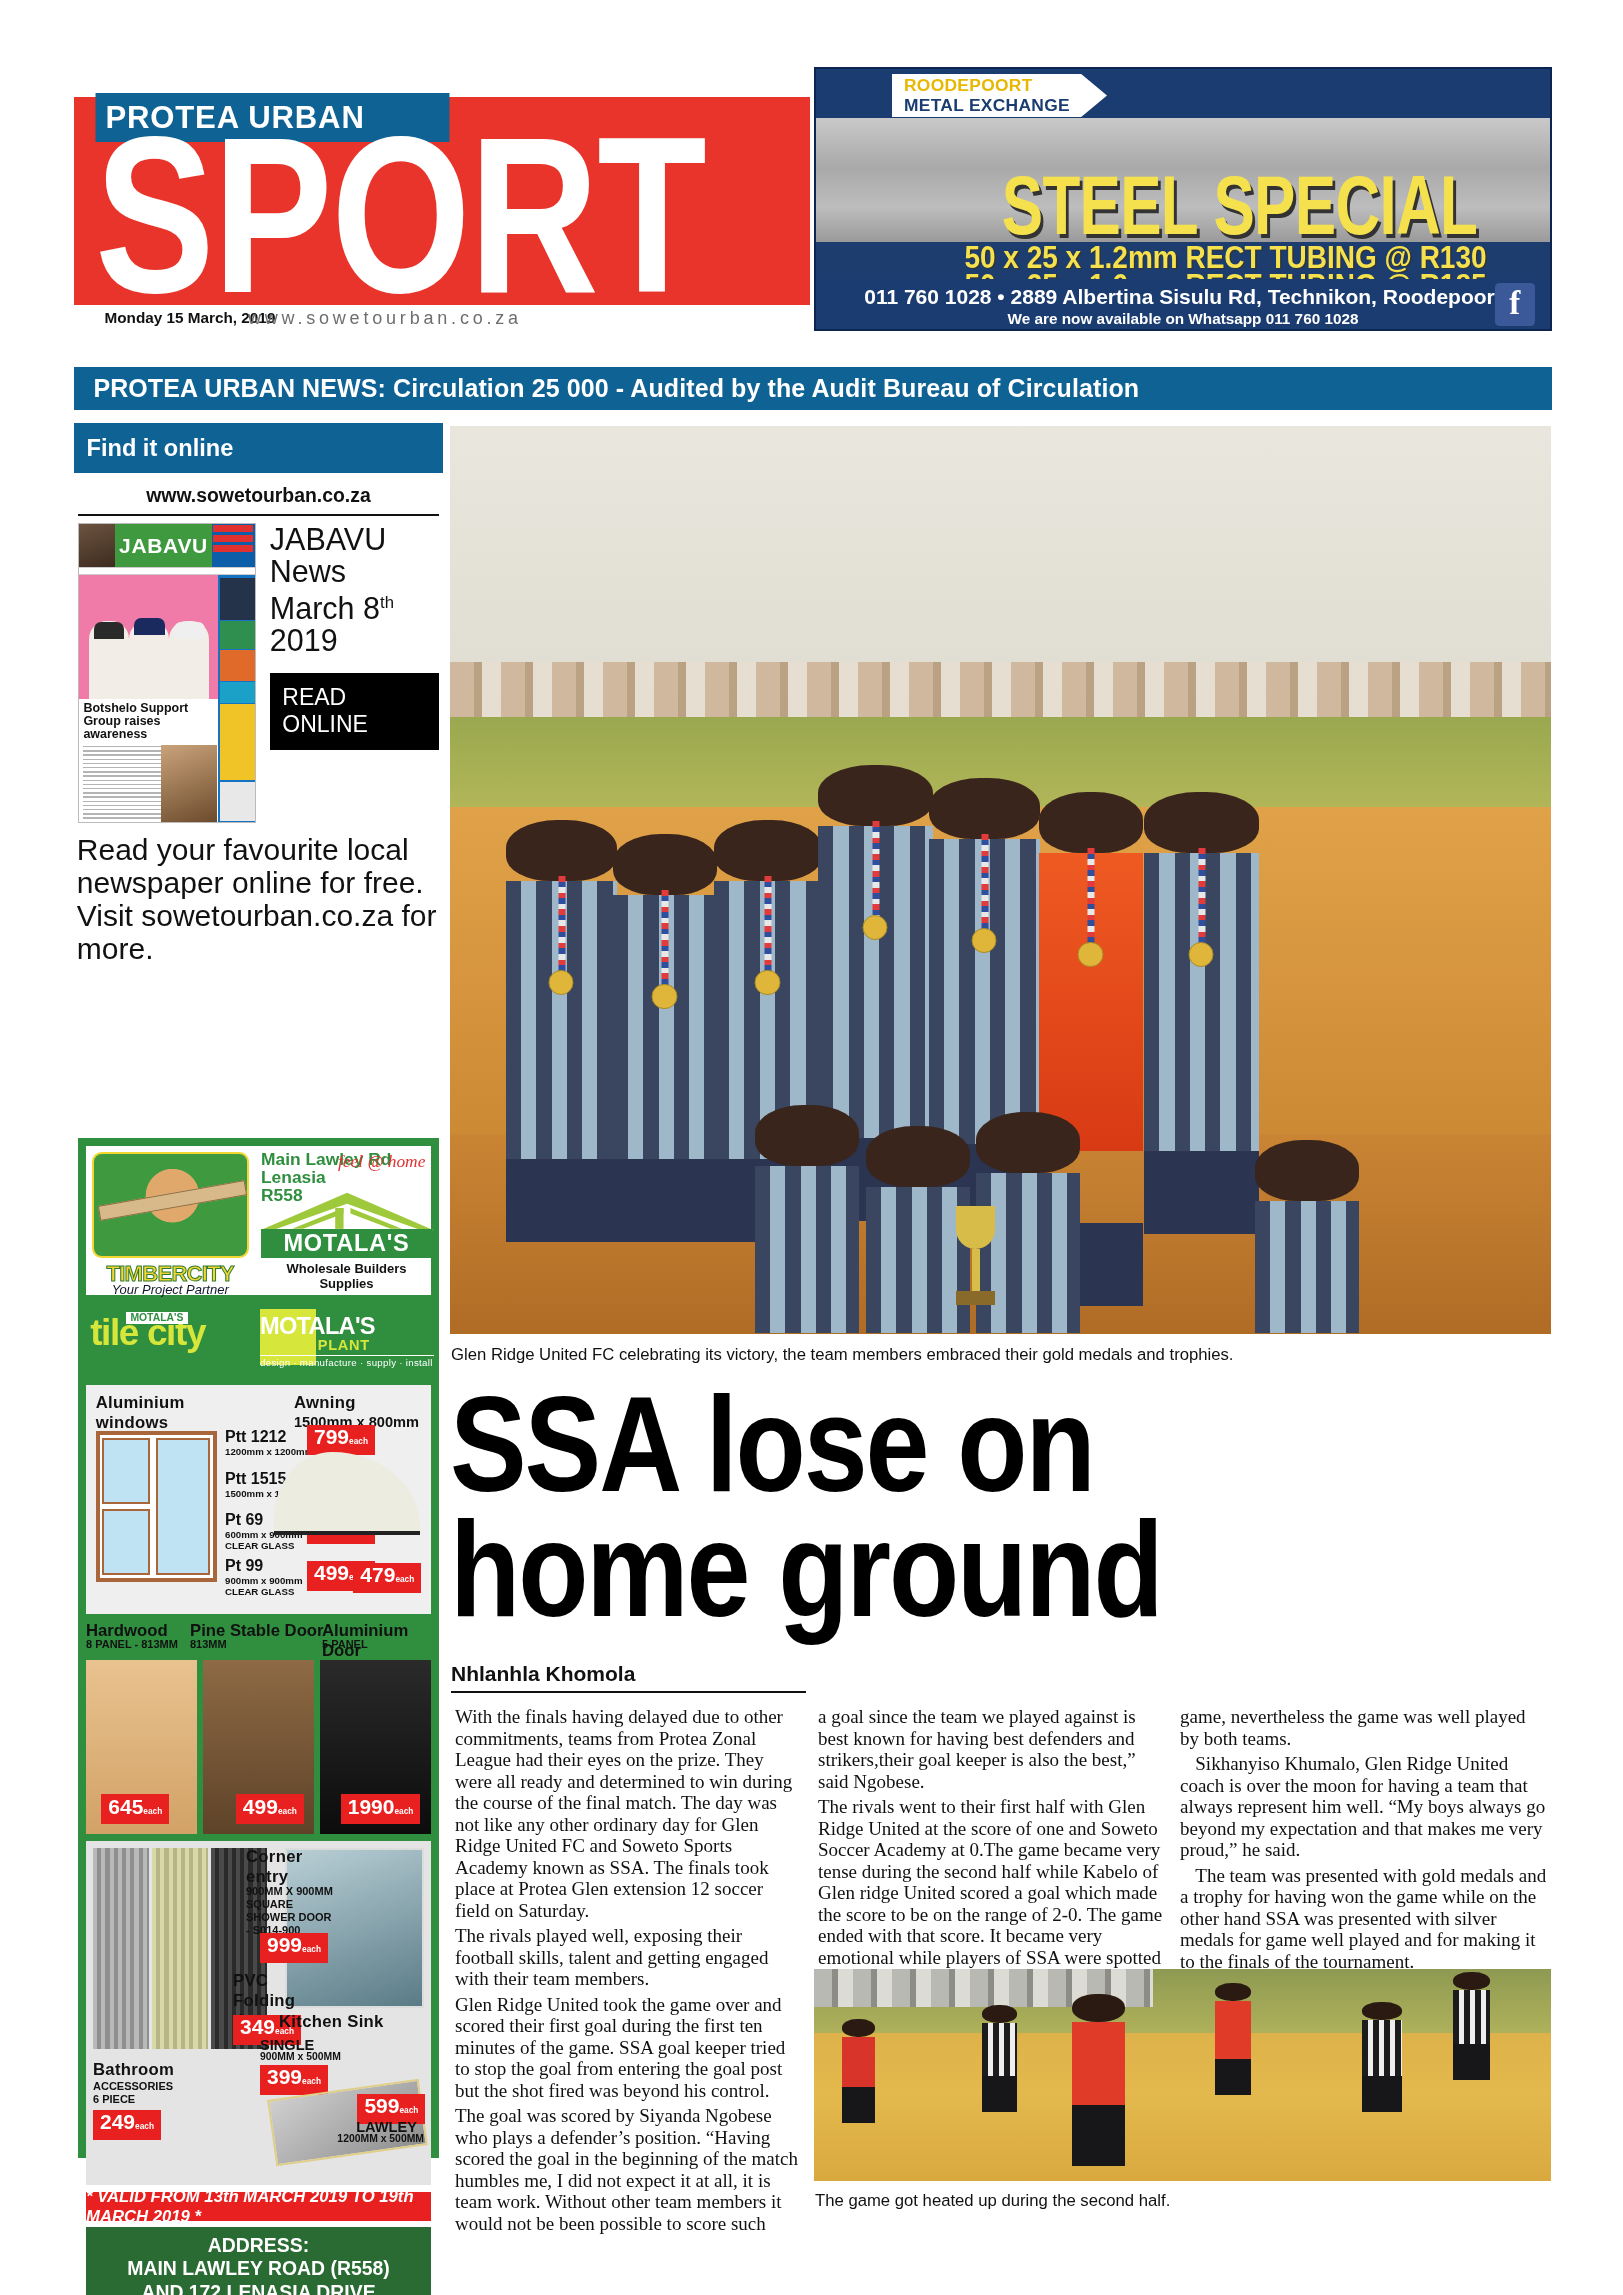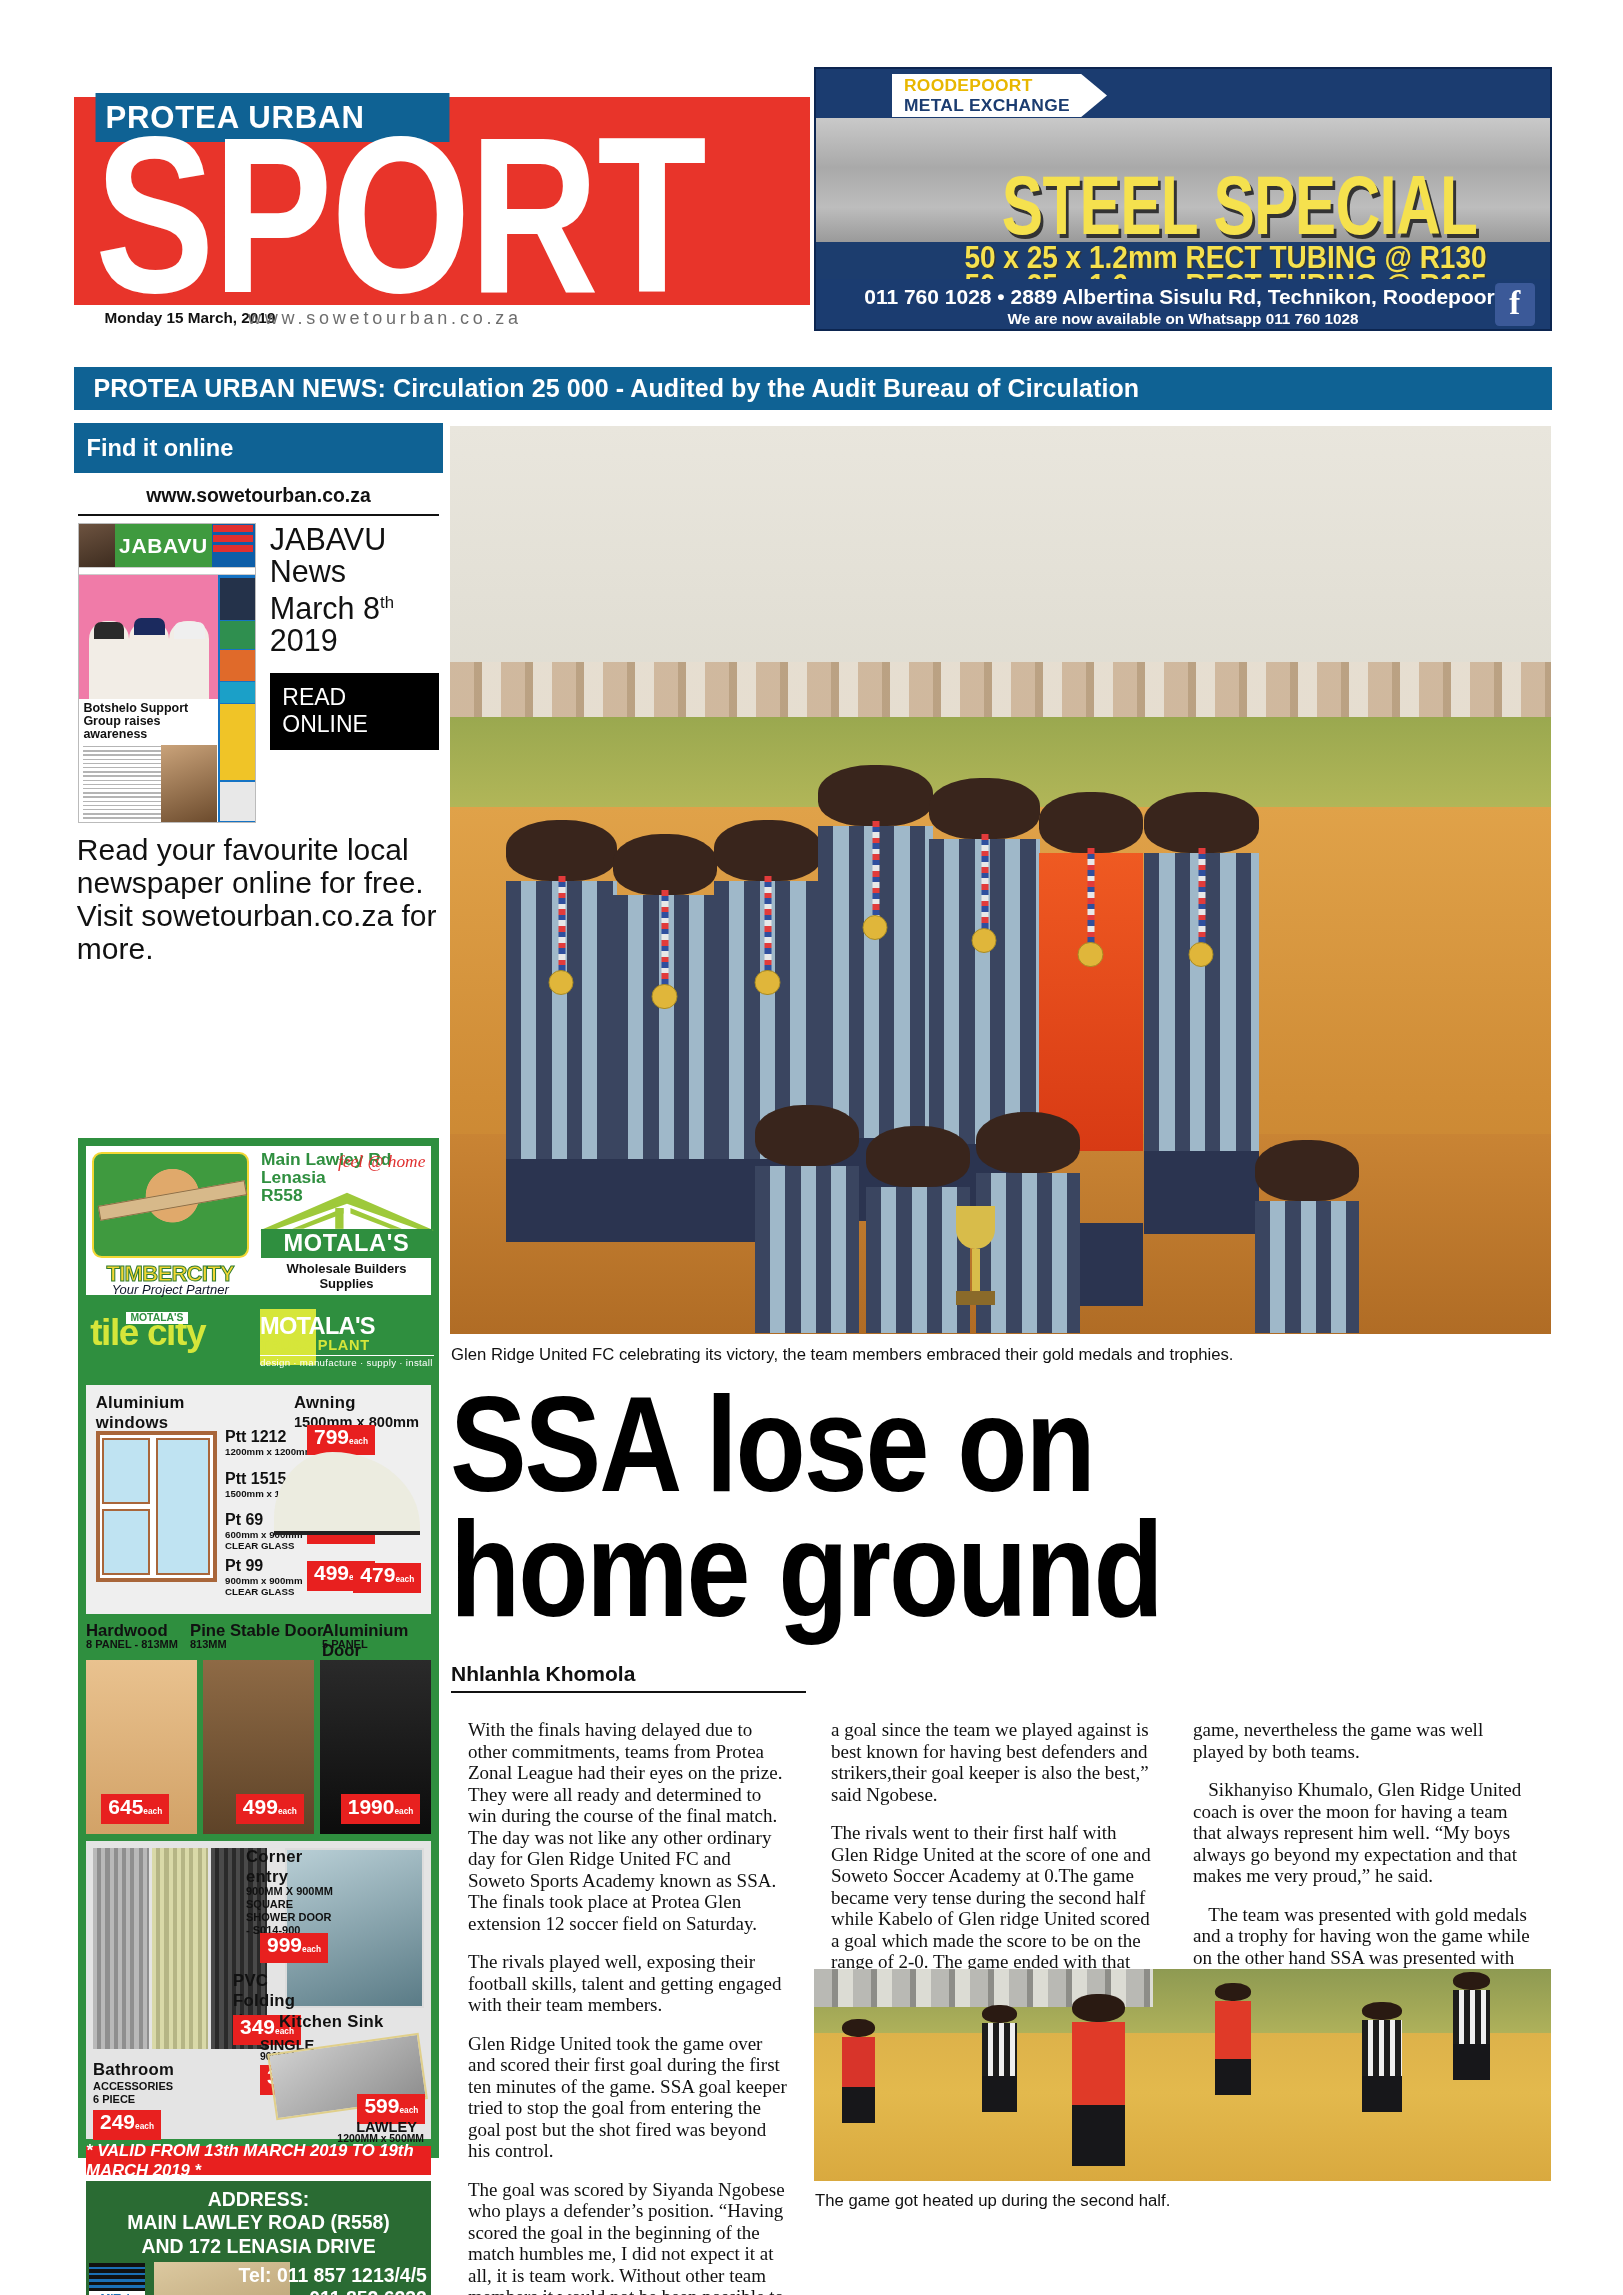--- a/index.html
+++ b/index.html
@@ -176,21 +176,21 @@
 
   .doorrow { margin:7px 7px 0; position:relative; height:21px; }
   .dr-h { position:absolute; font-size:16.7px; font-weight:bold; color:#111; }
   .dr-s { position:absolute; font-size:11px; font-weight:bold; color:#111; }
   .doors { margin:0 7px; display:flex; gap:5.6px; height:174px; position:relative; }
   .door { flex:1; position:relative; }
   .door1 { background:linear-gradient(180deg,#e9c28f,#d2a267); }
   .door2 { background:linear-gradient(180deg,#8e6a45,#5e4328); }
   .door3 { background:linear-gradient(180deg,#2a2a2a,#0c0c0c); }
 
-  .tc-panel2 { margin:7px; background:#e4e4e4; padding:7px; position:relative; height:298px; }
+  .tc-panel2 { margin:7px; background:#e4e4e4; padding:7px; position:relative; height:344px; }
   .pvcdoors { position:absolute; left:7px; top:7px; width:174px; height:201px; display:flex; gap:2.8px;}
   .pvc1{flex:1;background:repeating-linear-gradient(90deg,#b9b9b9 0 4.2px,#8f8f8f 4.2px 8.3px);}
   .pvc2{flex:1;background:repeating-linear-gradient(90deg,#d9d9a8 0 4.2px,#b5b585 4.2px 8.3px);}
   .pvc3{flex:1;background:repeating-linear-gradient(90deg,#4a4a4a 0 4.2px,#2a2a2a 4.2px 8.3px);}
   .shower { position:absolute; right:7px; top:7px; width:139px; height:160px; background:linear-gradient(160deg,#b9cfd6,#5a7b86); border:2.8px solid #dcdcdc;}
   .bathacc { position:absolute; left:7px; bottom:7px; width:174px; height:76px; }
   .sink { position:absolute; right:7px; bottom:29px; width:153px; height:67px;
     background:linear-gradient(150deg,#cfcfcf,#8e8e8e); transform:rotate(-8deg); border:2.1px solid #e0cf8a;}
 
   .validbar { margin:0 7px; height:29px; background:#e8201f; color:#fff; font-weight:bold;
@@ -243,21 +243,21 @@
     font-family:"Liberation Sans", sans-serif;
   }
 
   
   .byline {
     position:absolute; left:451px; top:1662px; width:355px;
     font-size:21px; font-weight:bold; color:#111;
   }
   .byline-rule { position:absolute; left:451px; top:1691px; width:355px; height:2.1px; background:#111; }
   .col { position:absolute; font-family:"Liberation Serif", serif; font-size:19px; line-height:21.5px; color:#111; text-align:left; }
-  .col p { margin:17px; }
+  .col p { margin:4px; }
   .col1 { left:451px; top:1702px; width:355px; }
   .col2 { left:814px; top:1702px; width:355px; }
   .col3 { left:1176px; top:1702px; width:375px; }
   .col3 p { text-indent:15.3px; }
   .col3 p.noind { text-indent:0; }
 
   
   .botphoto { position:absolute; left:814px; top:1969px; width:737px; height:212px; overflow:hidden; background:#d9a441; }
   .bp-hill { position:absolute; left:0; top:0; width:100%; height:34%; background:linear-gradient(180deg,#8e9a52,#b3b45b); }
   .bp-houses { position:absolute; left:0; top:0; width:46%; height:18%;

